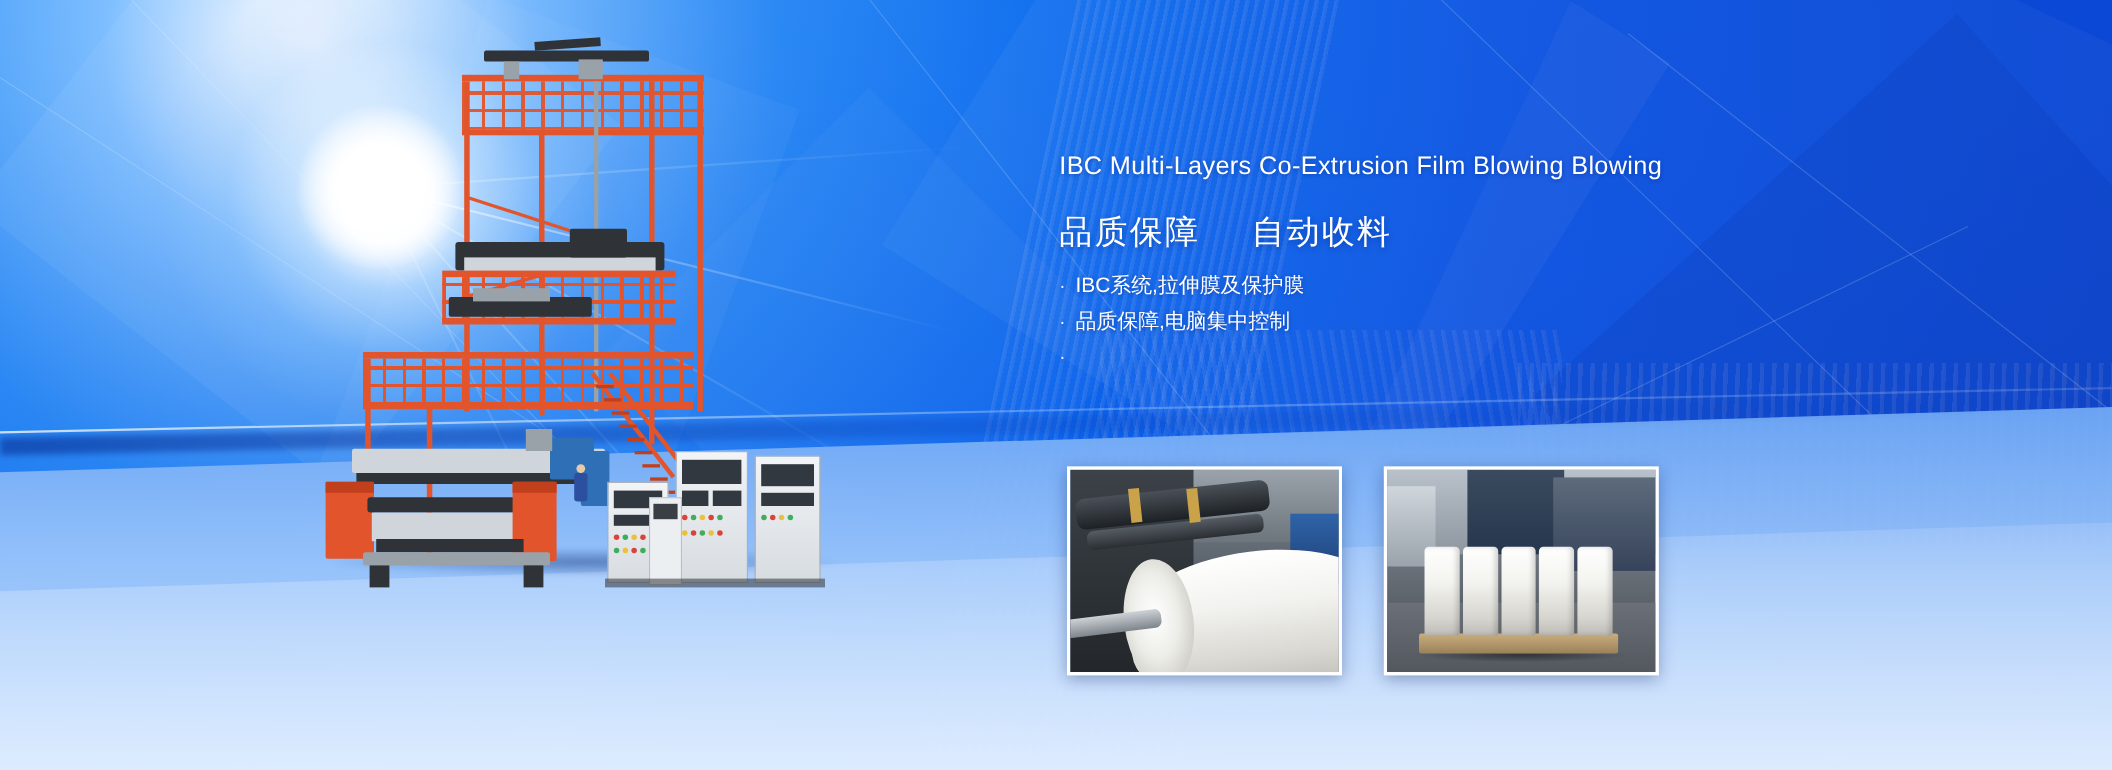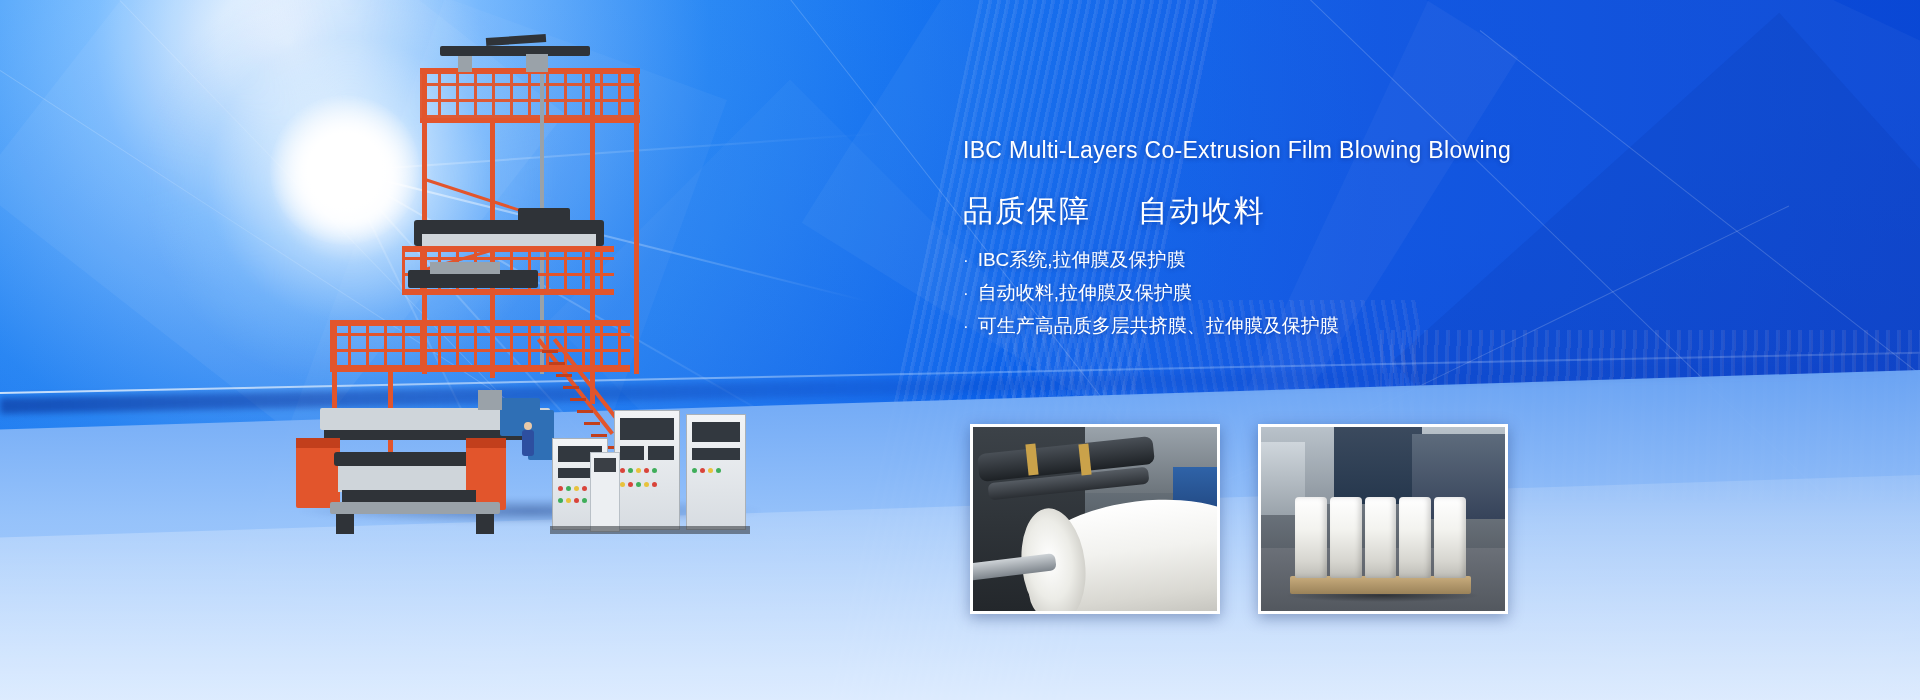--- a/index.html
+++ b/index.html
@@ -375,25 +375,24 @@
       <span>自动收料</span>
     </div>
 
     <div class="bullets">
       <div class="bullet">
         <span class="dot">·</span>
         <span>IBC系统,拉伸膜及保护膜</span>
       </div>
       <div class="bullet">
         <span class="dot">·</span>
-        <span>自动收料,拉伸膜及保护膜</span>
+        <span>品质保障,电脑集中控制</span>
       </div>
       <div class="bullet">
         <span class="dot">·</span>
-        <span>可生产高品质多层共挤膜、拉伸膜及保护膜</span>
       </div>
     </div>
   </div>
 
   <div class="photo photo-roll">
     <div class="ph-inner">
       <div class="roll-bg"></div>
       <div class="roll-top"></div>
       <div class="roll-blue"></div>
       <div class="roll-dark"></div>

